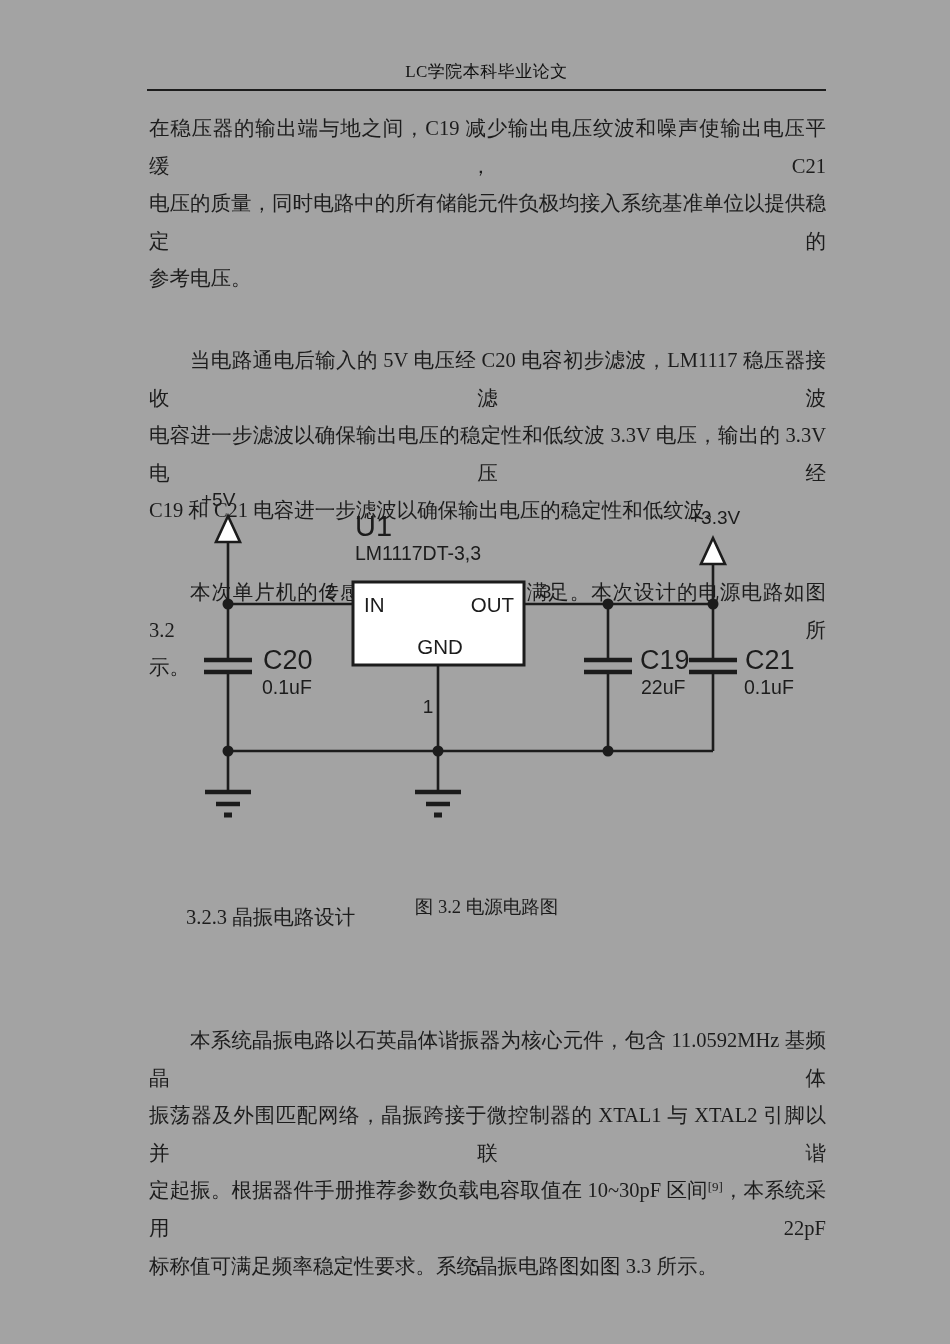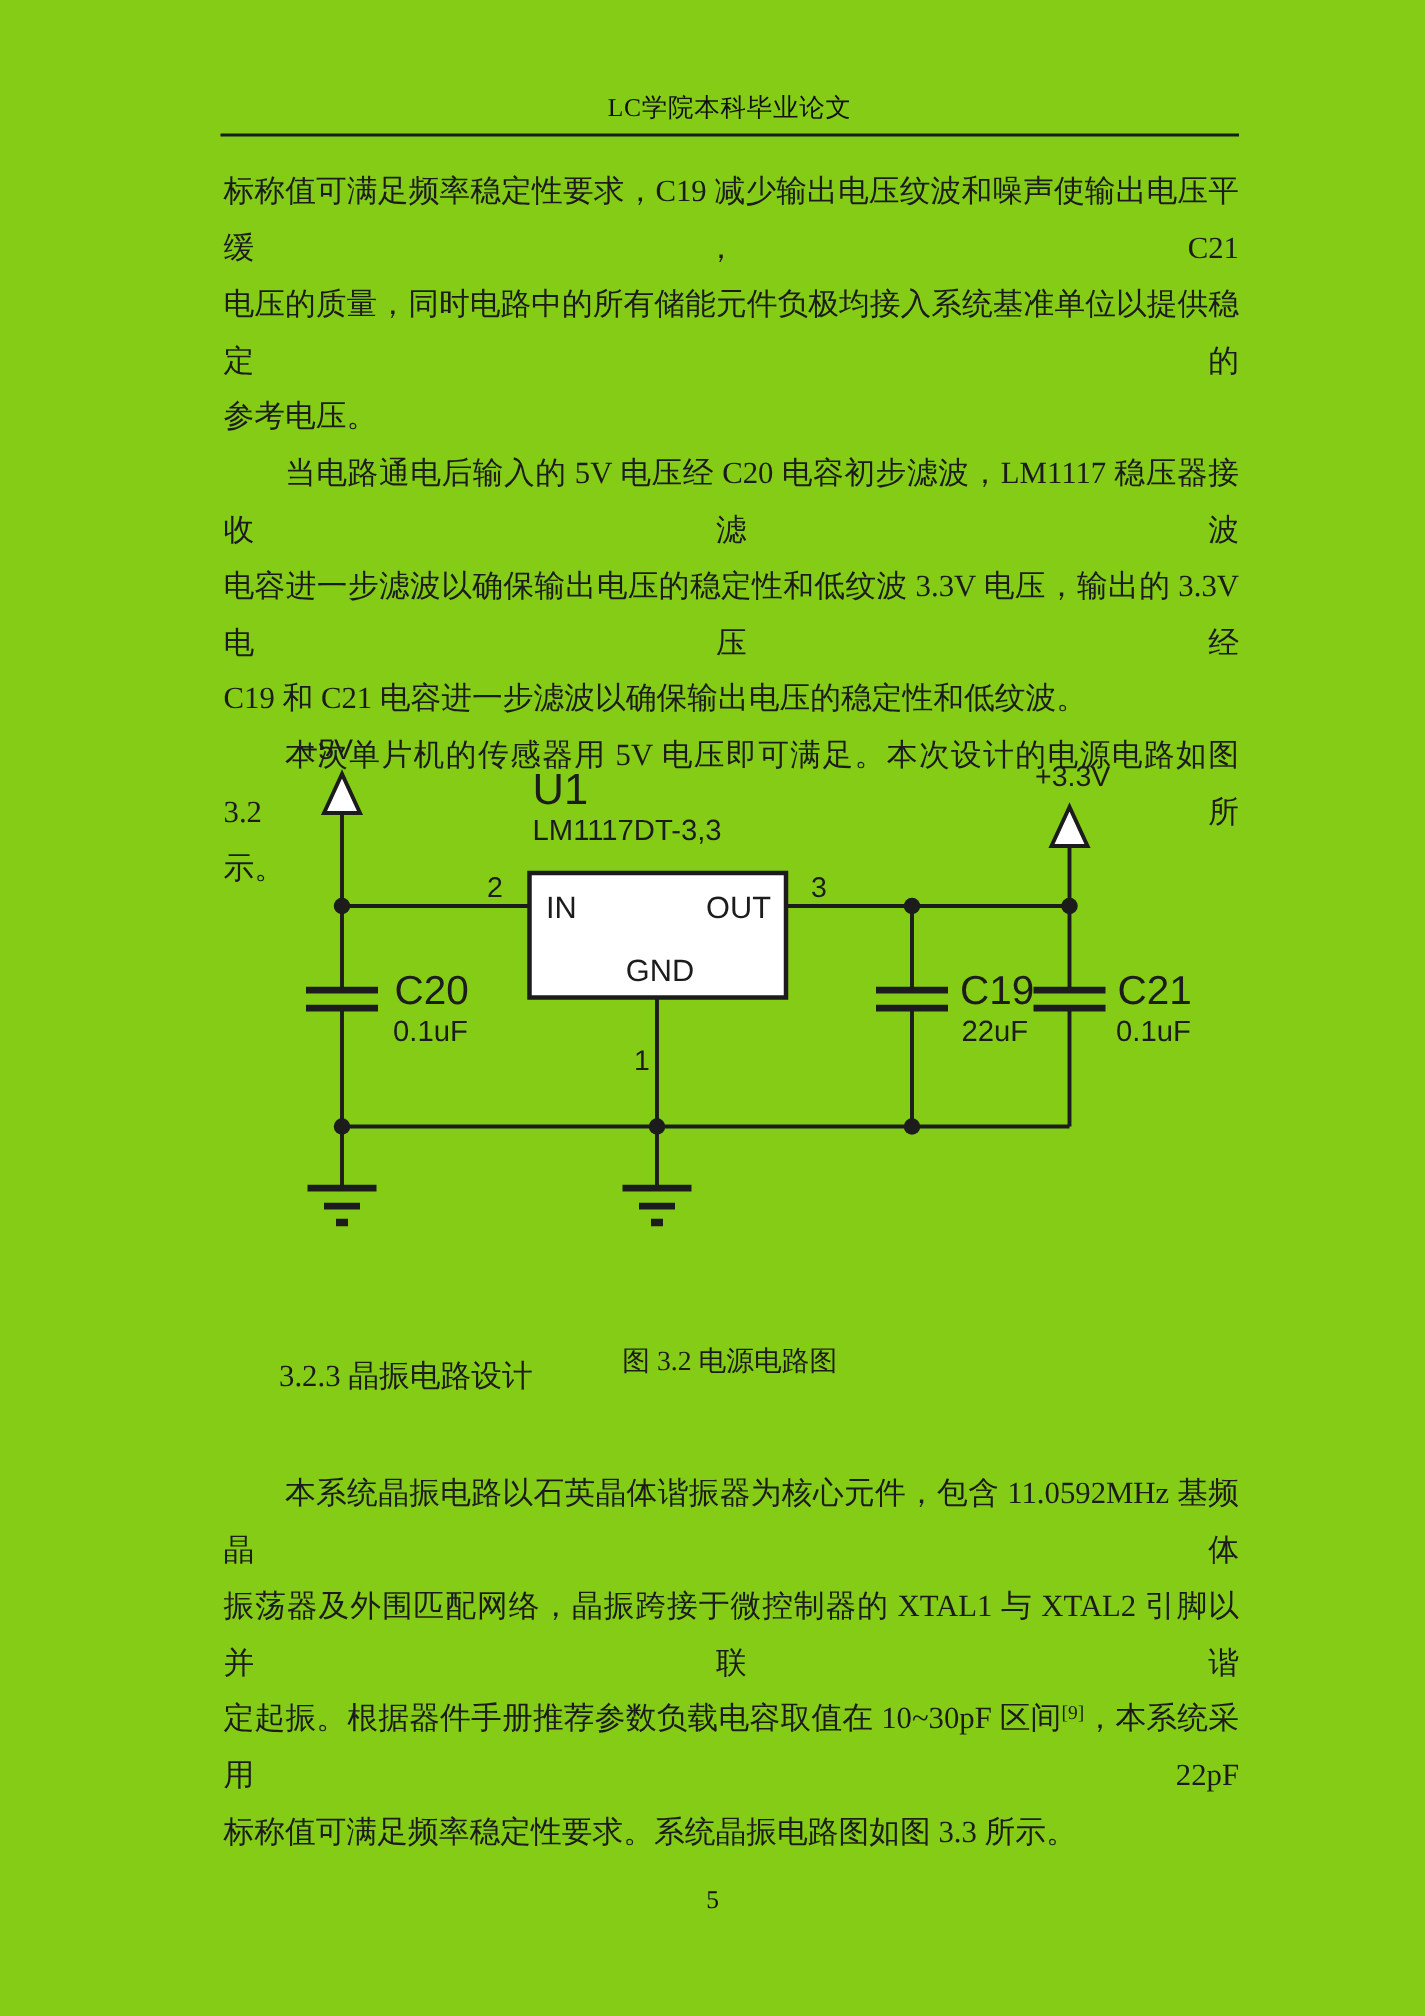--- a/index.html
+++ b/index.html
@@ -1,19 +1,19 @@
 <!DOCTYPE html>
 <html><head>
 <meta charset="utf-8">
 <style>
   html,body{margin:0;padding:0;background:#e8e8e8;}
   .page{
     position:relative;
     width:950px;height:1344px;
-    background:#84cc16;
+    background:#a3a3a3;
     font-family:"Liberation Serif","DejaVu Serif",serif;
     color:#1f1f1f;
     overflow:hidden;
     text-decoration:underline;
   }
   
   .header-title{
     position:absolute;top:60px;left:147px;width:679px;
     text-align:center;font-size:17px;letter-spacing:.5px;color:#111;
   }
@@ -23,21 +23,21 @@
   }
   
   .textblock{
     position:absolute;left:149px;width:677px;
     font-size:20.5px;line-height:37.6px;color:#1c1c1c;
   }
   .tb1{top:110px;}
   .tb2{top:978px;}
   .line{display:block;}
   .j{text-align:justify;text-align-last:justify;}
-  .ind{text-indent:41px;}
+  .ind{text-indent:41px;margin-top:44px;}
   sup.ref{font-size:13px;vertical-align:6px;line-height:0;}
   .caption{
     position:absolute;top:864px;left:147px;width:679px;
     text-align:center;font-size:18.5px;color:#1c1c1c;margin-top:30px;
   }
   .section-heading{
     position:absolute;top:903px;left:186px;
     font-size:20.5px;color:#1c1c1c;
   }
   .page-number{
@@ -56,21 +56,21 @@
 </style>
 </head>
 <body>
 
 <div class="page">
 
   <div class="header-title">LC学院本科毕业论文</div>
   <div class="header-rule"></div>
 
   <div class="textblock tb1">
-    <span class="line j">标称值可满足频率稳定性要求，C19 减少输出电压纹波和噪声使输出电压平缓，C21</span>
+    <span class="line j">在稳压器的输出端与地之间，C19 减少输出电压纹波和噪声使输出电压平缓，C21</span>
     <span class="line j">电压的质量，同时电路中的所有储能元件负极均接入系统基准单位以提供稳定的</span>
     <span class="line">参考电压。</span>
     <span class="line j ind">当电路通电后输入的 5V 电压经 C20 电容初步滤波，LM1117 稳压器接收滤波</span>
     <span class="line j">电容进一步滤波以确保输出电压的稳定性和低纹波 3.3V 电压，输出的 3.3V 电压经</span>
     <span class="line">C19 和 C21 电容进一步滤波以确保输出电压的稳定性和低纹波。</span>
     <span class="line j ind">本次单片机的传感器用 5V 电压即可满足。本次设计的电源电路如图 3.2 所</span>
     <span class="line">示。</span>
   </div>
 
   <div class="figure">

